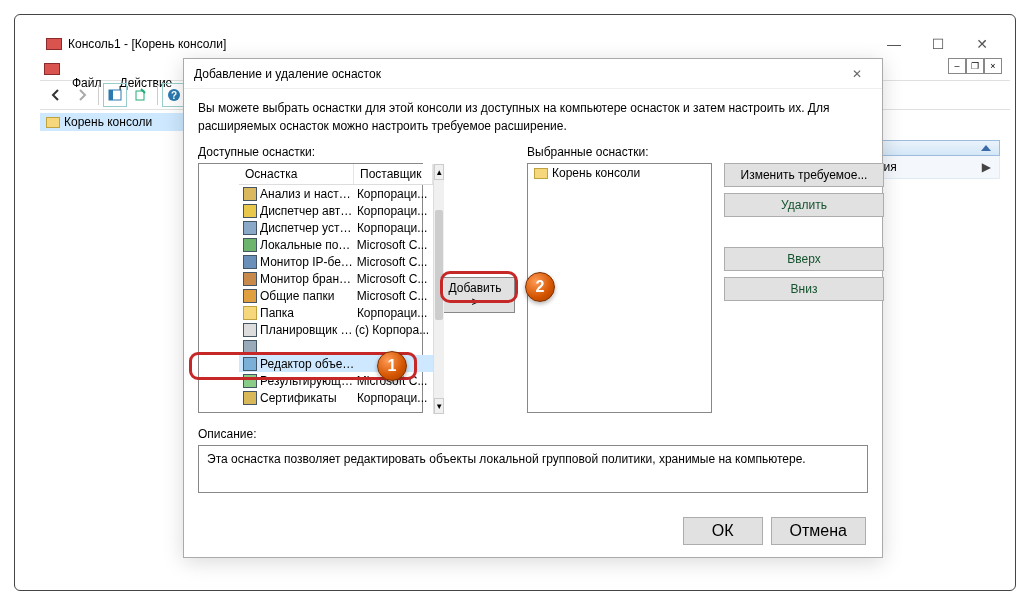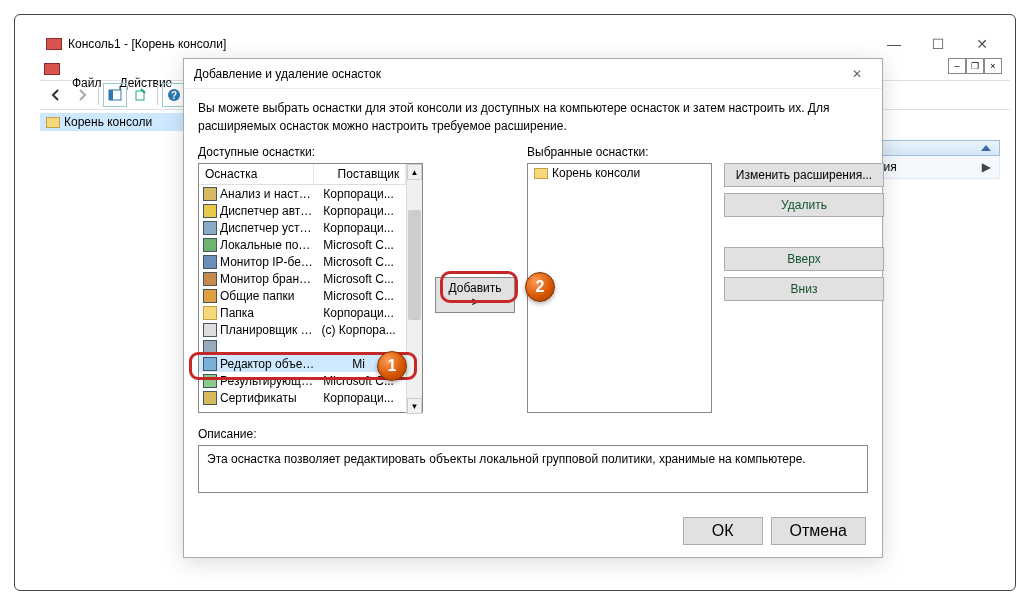--- a/index.html
+++ b/index.html
@@ -32,32 +32,32 @@
   .dlg-title { height: 30px; display: flex; align-items: center; padding: 0 10px; font-size: 12px; border-bottom: 1px solid #eee; }
   .dlg-close { margin-left: auto; width: 30px; height: 30px; display: flex; align-items: center; justify-content: center; color: #666; }
   .dlg-body { padding: 10px 14px; font-size: 12px; }
   .dlg-desc { line-height: 1.5; margin-bottom: 10px; }
   .dlg-grid { display: grid; grid-template-columns: 225px 80px 185px 170px; gap: 0 12px; align-items: start; }
   .col-label { font-size: 12px; margin-bottom: 4px; }
   .snapins-box { border: 1px solid #888; height: 250px; display: flex; flex-direction: column; position: relative; }
   .list-header { display: flex; background: #fff; border-bottom: 1px solid #ddd; }
   .list-header > div { padding: 3px 6px; font-size: 12px; border-right: 1px solid #e5e5e5; }
   .col-osn { width: 115px; }
-  .col-post { flex: 1; text-align: right; }
+  .col-post { flex: 1; }
   .list-body { flex: 1; overflow: hidden; position: relative; }
   .list-row { display: flex; align-items: center; padding: 1px 4px; font-size: 12px; height: 17px; white-space: nowrap; }
   .row-icon { width: 14px; height: 14px; margin-right: 3px; flex: none; background: #7aa5d8; border: 1px solid #456; }
   .row-text { width: 95px; overflow: hidden; text-overflow: ellipsis; }
   .row-vendor { flex: 1; overflow: hidden; text-overflow: ellipsis; text-align: center; }
   .list-scrollbar { width: 16px; background: #f0f0f0; border-left: 1px solid #ddd; }
   .sb-btn { height: 16px; background: #f0f0f0; border: 1px solid #ccc; display: flex; align-items: center; justify-content: center; font-size: 8px; }
   .sb-track { flex: 1; position: relative; }
   .sb-thumb { position: absolute; top: 30px; left: 1px; right: 1px; height: 110px; background: #cdcdcd; border-radius: 2px; }
   .snapins-wrap { display: flex; }
-  .snapins-inner { width: 209px; }
+  .snapins-inner { width: 209px; margin-left: 40px; }
 
   .center-col { display: flex; align-items: center; justify-content: center; height: 250px; padding-top: 22px; }
   .add-btn { padding: 3px 8px; font-size: 12px; background: #e1e1e1; border: 1px solid #888; min-width: 74px; margin-top: 28px; }
 
   .selected-box { border: 1px solid #888; height: 250px; background: #fff; }
   .selected-row { display: flex; align-items: center; padding: 2px 6px; font-size: 12px; gap: 4px; }
 
   .buttons-col { display: flex; flex-direction: column; gap: 6px; padding-top: 0; }
   .side-btn { padding: 4px 8px; font-size: 12px; background: #e1e1e1; border: 1px solid #adadad; width: 160px; text-align: center; }
   .side-btn.disabled { color: #14532d; }
@@ -265,21 +265,21 @@
           <div class="selected-row">
             <div class="folder-icon"></div>
             <span>Корень консоли</span>
           </div>
         </div>
       </div>
 
       <div>
         <div style="height:18px;"></div>
         <div class="buttons-col">
-          <button class="side-btn">Изменить расширения...</button>
+          <button class="side-btn">Изменить требуемое...</button>
           <button class="side-btn disabled">Удалить</button>
           <div class="side-gap"></div>
           <button class="side-btn disabled">Вверх</button>
           <button class="side-btn disabled">Вниз</button>
           <div class="side-gap2"></div>
         </div>
       </div>
     </div>
     <div class="desc-label">Описание:</div>
     <div class="desc-box">Эта оснастка позволяет редактировать объекты локальной групповой политики, хранимые на компьютере.</div>

